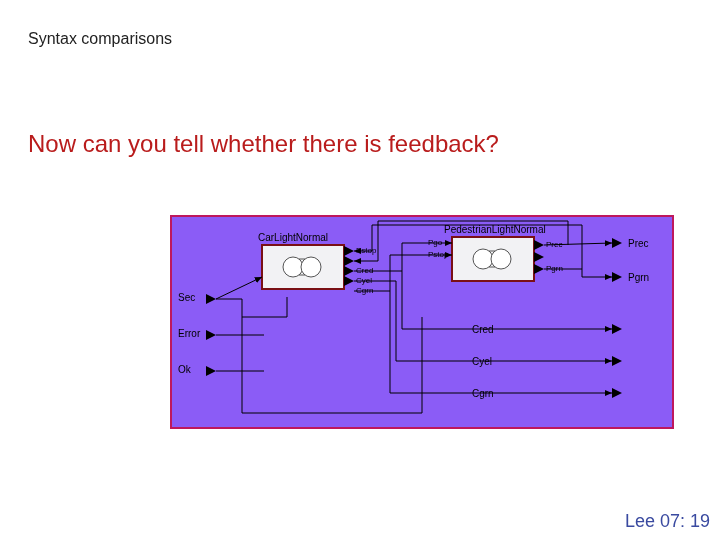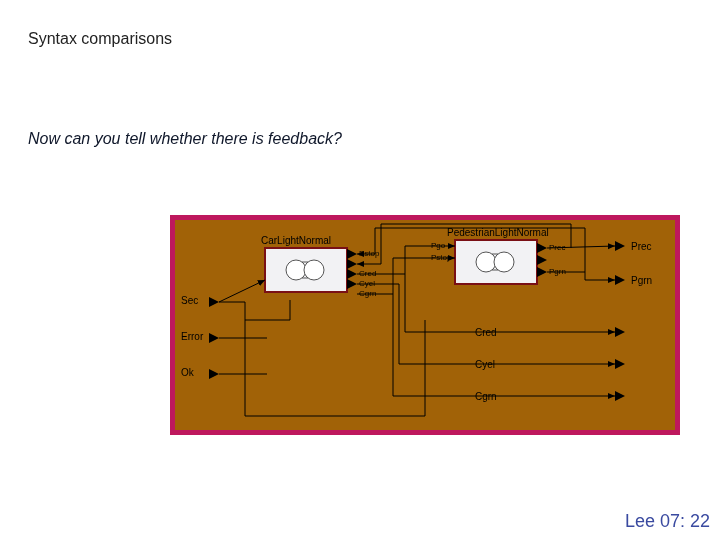--- a/index.html
+++ b/index.html
@@ -16,32 +16,31 @@
     position: absolute;
     left: 28px;
     top: 30px;
     font-size: 16px;
     color: #222;
   }
   .subtitle {
     position: absolute;
     left: 28px;
     top: 130px;
-    font-size: 16px;
-    color: #0f172a;
-    font-style: italic;
+    font-size: 24px;
+    color: #b91c1c;
   }
   .diagram {
     position: absolute;
     left: 170px;
     top: 215px;
     width: 500px;
     height: 210px;
-    border: 5px solid #be185d;
-    background: #a16207;
+    border: 2px solid #be185d;
+    background: #8b5cf6;
     text-align: right;
   }
   .footer {
     position: absolute;
     right: 10px;
     bottom: 8px;
     font-size: 18px;
     color: #3a4aa0;
   }
   svg { position:absolute; left:0; top:0; }
@@ -141,13 +140,13 @@
 
       <path d="M372,28 L440,26" marker-end="url(#arr)"></path>
       <path d="M372,52 L410,52 L410,60 L440,60" marker-end="url(#arr)"></path>
 
       <path d="M410,52 L410,8 L200,8 L200,34 L182,34" marker-end="url(#arr)"></path>
       <path d="M396,28 L396,4 L206,4 L206,44 L182,44" marker-end="url(#arr)"></path>
     </g>
   </svg>
 </div>
 
-<div class="footer">Lee 07: 22</div>
+<div class="footer">Lee 07: 19</div>
 
 </body></html>

